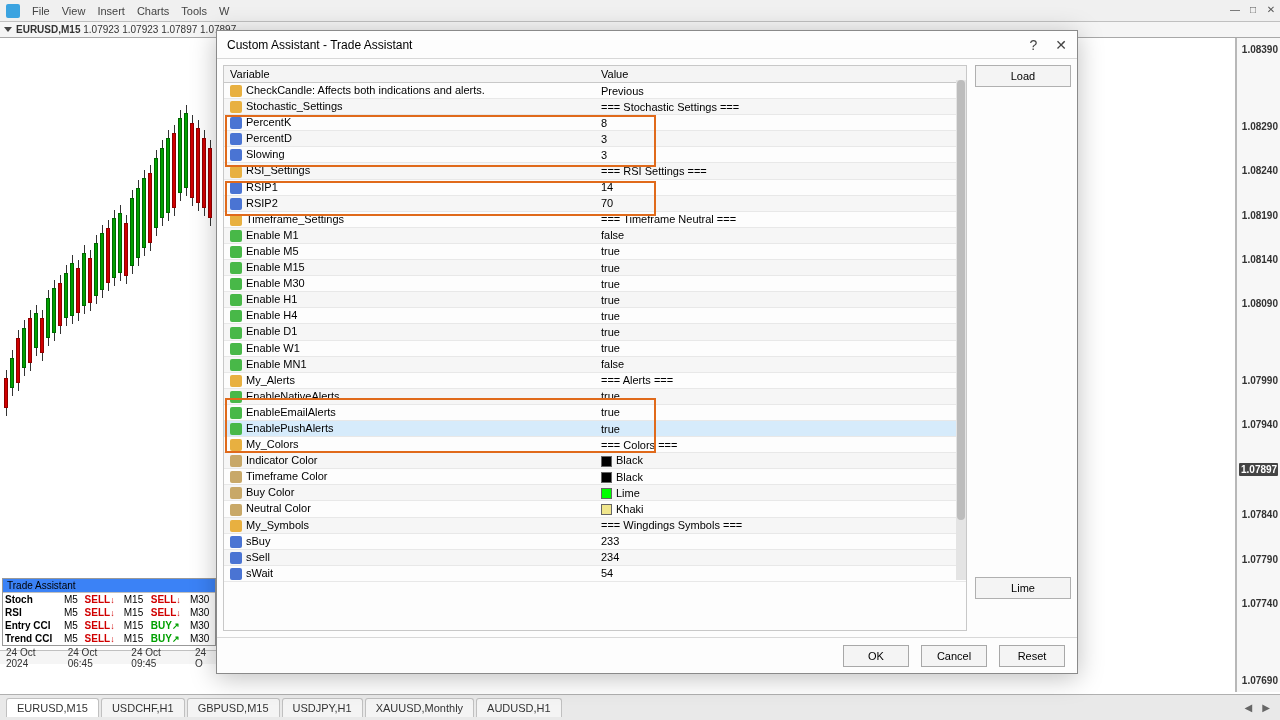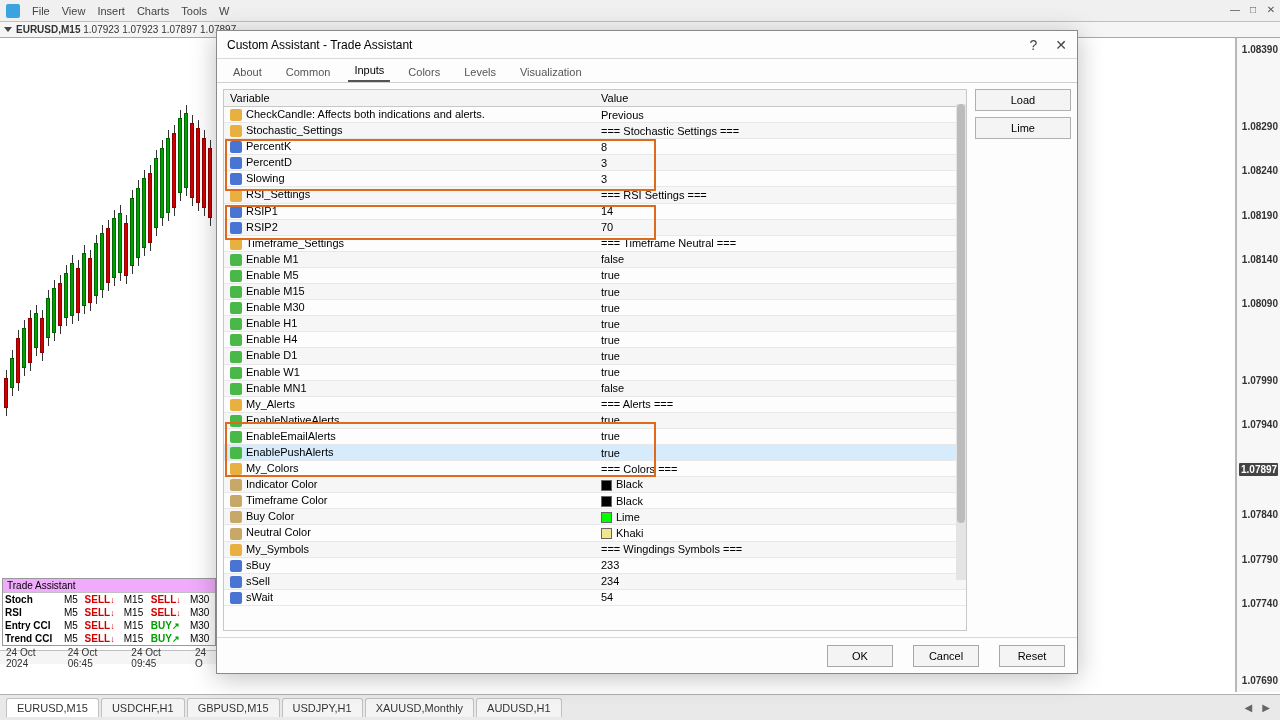--- a/index.html
+++ b/index.html
@@ -16,21 +16,21 @@
 .infobar .dd { width: 0; height: 0; border-left: 4px solid transparent; border-right: 4px solid transparent; border-top: 5px solid #444; margin-right: 4px; }
 
 
 .chartwrap { position: absolute; top: 38px; left: 0; right: 0; bottom: 28px; display: flex; }
 .chart { flex: 1; position: relative; background: #fff; border-right: 1px solid #b8b8b8; }
 .yaxis { width: 44px; background: #f7f7f7; border-left: 1px solid #b8b8b8; display: flex; flex-direction: column; justify-content: space-between; padding: 6px 2px; font-size: 10px; color: #333; text-align: right; font-weight: bold; }
 .yaxis .price-tag { background: #444; color: #fff; padding: 1px 2px; border-radius: 1px; }
 
 
 .indpanel { position: absolute; left: 2px; bottom: 46px; width: 214px; border: 1px solid #999; background: #fff; font-size: 10px; }
-.indpanel .title { background: #f0abfc; padding: 1px 4px; border-bottom: 1px solid #c0c0c0; }
+.indpanel .title { background: #3b82f6; padding: 1px 4px; border-bottom: 1px solid #c0c0c0; }
 .indpanel table { width: 100%; border-collapse: collapse; }
 .indpanel td { padding: 1px 2px; white-space: nowrap; }
 .sell { color: #d00000; font-weight: bold; }
 .buy { color: #00a000; font-weight: bold; }
 .arrdn::after { content: "↓"; font-size: 9px; }
 .arrup::after { content: "↗"; font-size: 9px; }
 
 
 .xaxis { position: absolute; left: 0; bottom: 28px; height: 14px; font-size: 10px; color: #333; display: flex; gap: 24px; padding: 0 6px; background: #f5f5f5; width: 216px; border-top: 1px solid #c0c0c0; align-items: center; }
 
@@ -71,24 +71,24 @@
 .grid tr.sel td { background: #d6ebfb !important; }
 .grid .ico { display: inline-block; width: 12px; height: 12px; vertical-align: middle; margin-right: 4px; border-radius: 2px; }
 .ico-str { background: #e8b040; }
 .ico-num { background: #4a74d3; }
 .ico-bool { background: #48b848; }
 .ico-color { background: #c8a868; }
 .swatch { display: inline-block; width: 11px; height: 11px; vertical-align: middle; margin-right: 4px; border: 1px solid #666; }
 .scrollthumb { position: absolute; right: 0; top: 14px; bottom: 50px; width: 10px; background: #e4e4e4; }
 .scrollthumb .bar { position: absolute; left: 1px; width: 8px; top: 0; height: 88%; background: #bcbcbc; border-radius: 4px; cursor: pointer; }
 
-.sidebtns { width: 96px; display: flex; flex-direction: column; gap: 6px; justify-content: flex-start; padding-bottom: 32px; }
+.sidebtns { width: 96px; display: flex; flex-direction: column; gap: 6px; justify-content: space-between; padding-bottom: 32px; }
 .sidebtns button { height: 22px; background: #f4f4f4; border: 1px solid #b0b0b0; font-size: 11px; cursor: pointer; }
 
-.dlgfooter { height: 36px; border-top: 1px solid #d8d8d8; display: flex; align-items: center; justify-content: flex-end; gap: 20px; padding: 0 12px; }
+.dlgfooter { height: 36px; border-top: 1px solid #d8d8d8; display: flex; align-items: center; justify-content: flex-end; gap: 12px; padding: 0 12px; }
 .dlgfooter button { width: 66px; height: 22px; background: #f4f4f4; border: 1px solid #a8a8a8; font-size: 11px; cursor: pointer; }
 
 
 .hl { position: absolute; border: 2px solid #e06a1b; pointer-events: none; z-index: 5; }
 </style>
 </head>
 <body>
 
 <div class="menubar">
   <span class="appicon"></span>
@@ -346,28 +346,20 @@
 <div class="watermark">TRADEPTKT.COM</div>
 
 <div class="dialog">
   <div class="dlgtitle">
     <span>Custom Assistant - Trade Assistant</span>
     <div class="ctl">
       <span>?</span>
       <span>✕</span>
     </div>
   </div>
-  <div class="dlgtabs" id="dlgtabs">
-      <div class="t">About</div>
-      <div class="t">Common</div>
-      <div class="t active">Inputs</div>
-      <div class="t">Colors</div>
-      <div class="t">Levels</div>
-      <div class="t">Visualization</div>
-    </div>
   <div class="dlgbody">
     <div class="gridwrap">
       <div class="grid">
         <table>
           <thead>
               <tr>
             <th style="width:50%">Variable</th>
             <th>Value</th>
           </tr>
             </thead>

